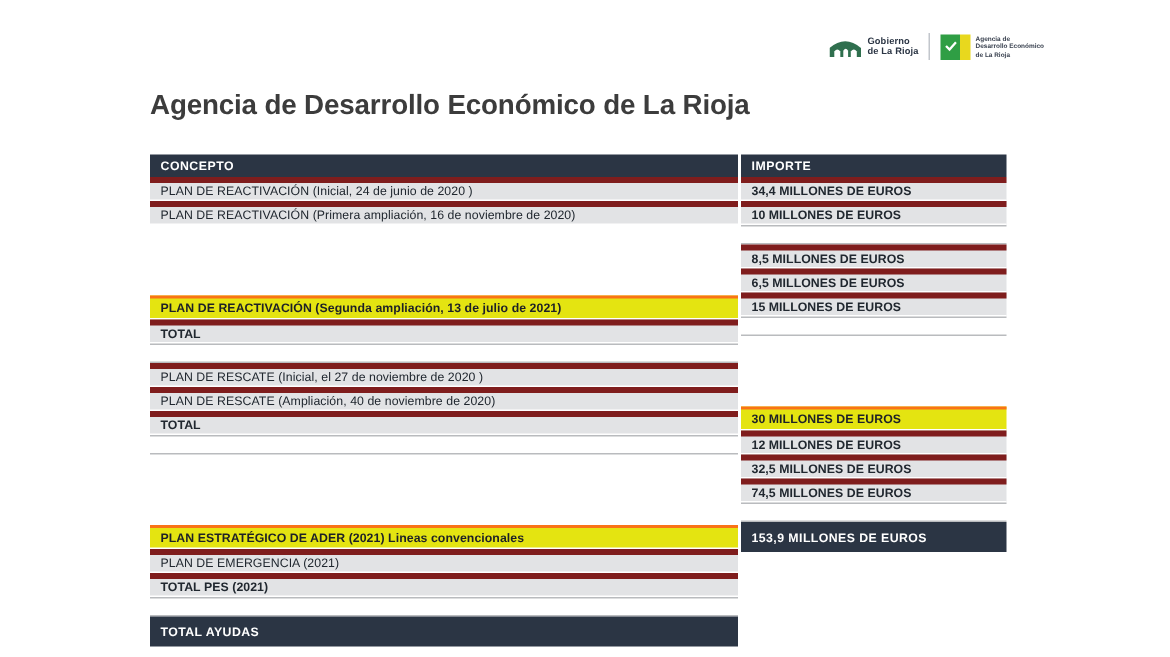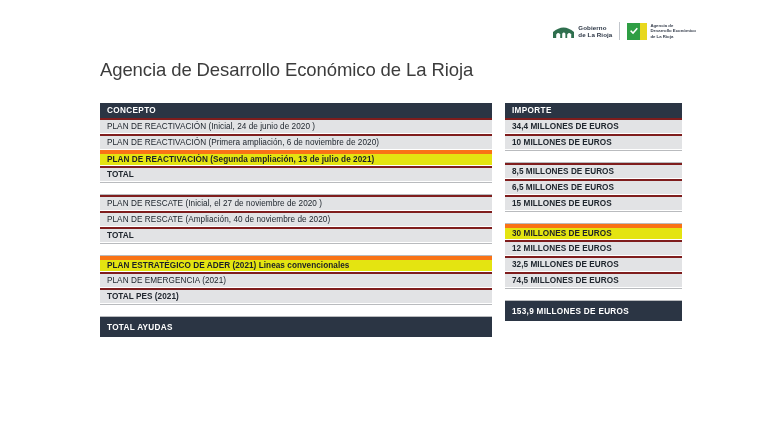--- a/index.html
+++ b/index.html
@@ -86,33 +86,33 @@
   }
 
   
   .page-title {
     position: absolute;
     left: 100px;
     top: 59px;
     font-size: 18.5px;
     line-height: 22px;
     color: #3c3c3c;
-    font-weight: normal;
+    font-weight: bold;
     letter-spacing: -.1px;
     white-space: nowrap;
   }
 
   
   .table-wrap {
     position: absolute;
     left: 100px;
     top: 103px;
     width: 582px;
     display: flex;
-    gap: 13px;
+    gap: 2px;
   }
   .col-concepto { width: 392px; }
   .col-importe  { width: 177px; }
 
   .row {
     height: 16px;
     box-sizing: border-box;
     display: flex;
     align-items: center;
     padding-left: 7px;
@@ -127,28 +127,29 @@
     background: #2b3544;
     color: #ffffff;
     font-weight: bold;
     height: 15px;
     letter-spacing: .35px;
   }
   .row.data {
     background: #e2e3e5;
     color: #20272f;
     border-bottom: 1px solid #ffffff;
-    border-top: 2px solid #7f1d1d;
+    border-top: 4px solid #7f1d1d;
   }
   .row.hl {
     background: #e4e411;
     color: #1d2027;
     font-weight: bold;
-    border-top: 4px solid #f97316;
+    border-top: 2px solid #f97316;
     border-bottom: 1px solid #ffffff;
+    margin-top: 47px;
   }
   .row.spacer {
     background: #ffffff;
     height: 13px;
     border-top: 1px solid #b9bbbe;
     border-bottom: 1px solid #b9bbbe;
   }
   .row.total {
     background: #2b3544;
     color: #ffffff;
@@ -199,21 +200,21 @@
 </div>
 
 <div class="page-title">Agencia de Desarrollo Económico de La Rioja</div>
 
 <div class="table-wrap">
 
   <div class="col-concepto">
     <div class="row head">CONCEPTO</div>
     <div id="concepto-rows">
         <div class="row data">PLAN DE REACTIVACIÓN (Inicial, 24 de junio de 2020 )</div>
-        <div class="row data">PLAN DE REACTIVACIÓN (Primera ampliación, 6 de noviembre de 2020)</div>
+        <div class="row data">PLAN DE REACTIVACIÓN (Primera ampliación, 16 de noviembre de 2020)</div>
         <div class="row hl">PLAN DE REACTIVACIÓN (Segunda ampliación, 13 de julio de 2021)</div>
         <div class="row data bold">TOTAL</div>
         <div class="row spacer"></div>
         <div class="row data">PLAN DE RESCATE (Inicial, el 27 de noviembre de 2020 )</div>
         <div class="row data">PLAN DE RESCATE (Ampliación, 40 de noviembre de 2020)</div>
         <div class="row data bold">TOTAL</div>
         <div class="row spacer"></div>
         <div class="row hl">PLAN ESTRATÉGICO DE ADER (2021) Lineas convencionales</div>
         <div class="row data">PLAN DE EMERGENCIA (2021)</div>
         <div class="row data bold">TOTAL PES (2021)</div>

